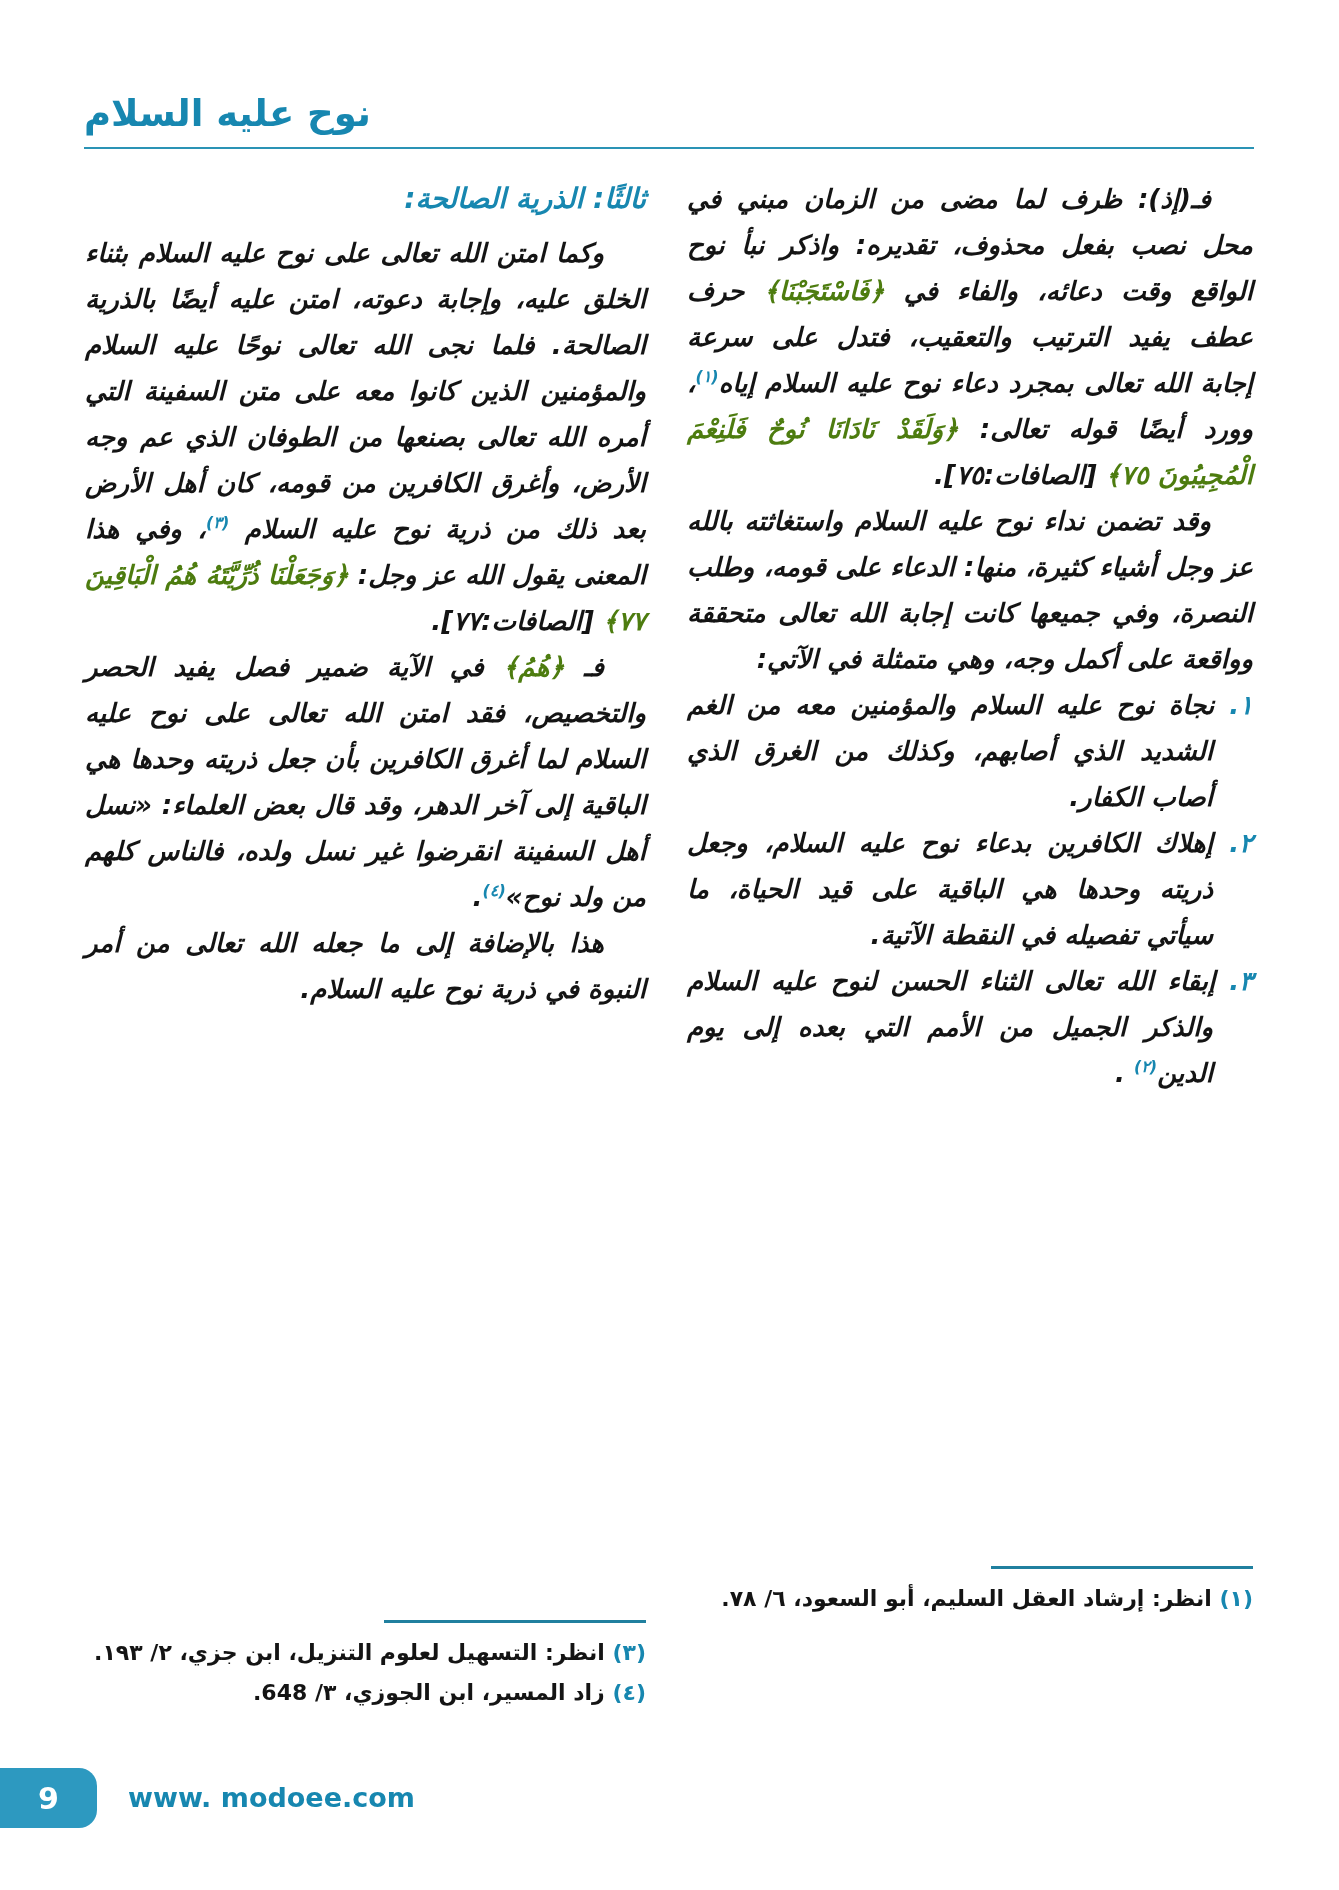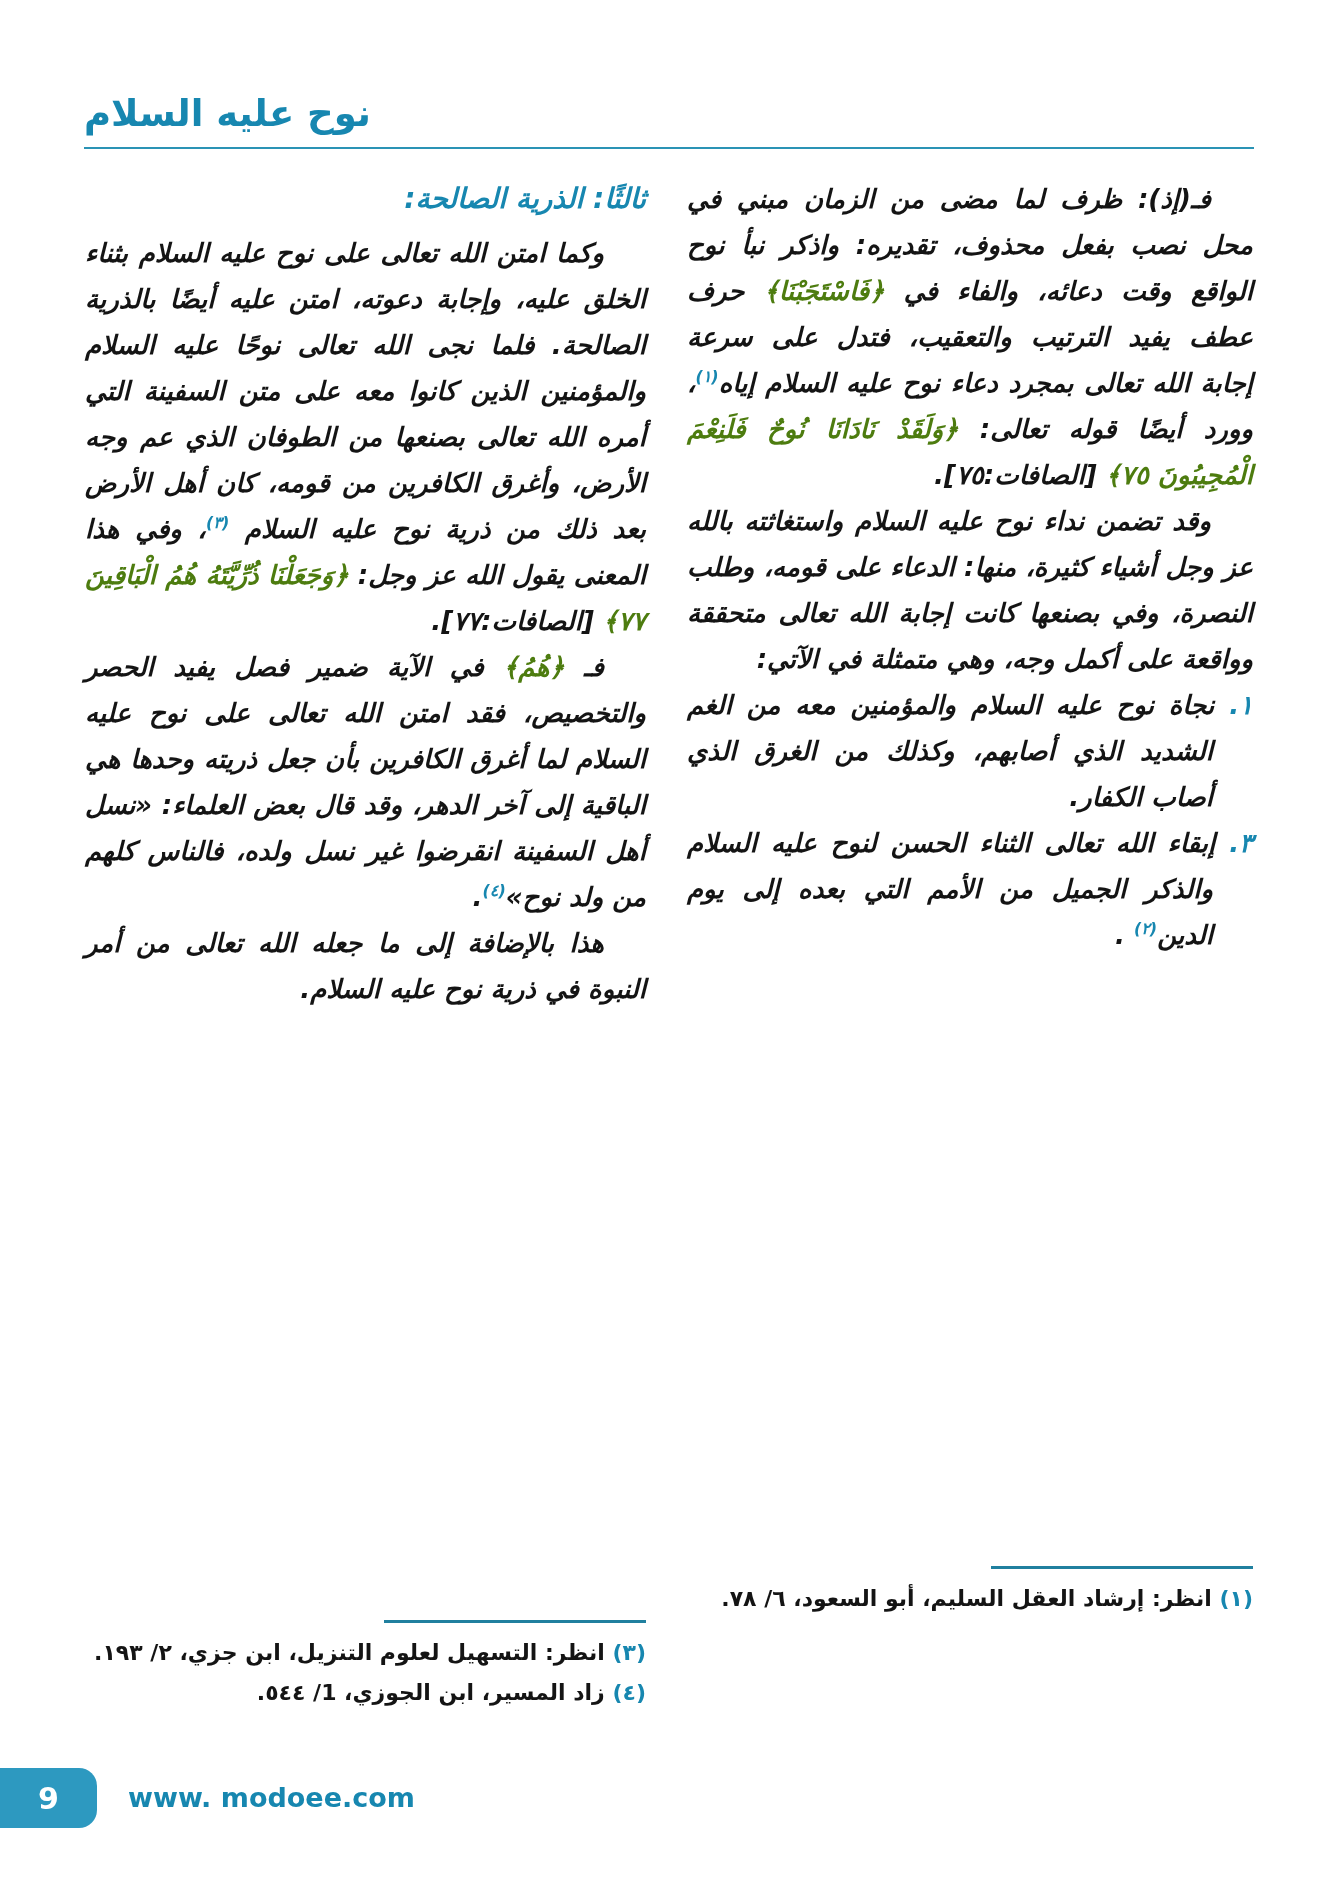--- a/index.html
+++ b/index.html
@@ -64,39 +64,40 @@
   }
 </style>
 </head>
 <body>
 
 <div class="header-title">نوح عليه السلام</div>
 <div class="header-rule"></div>
 
 <div class="col col-right">
   <p class="para"><span>فـ(إذ): ظرف لما مضى من الزمان مبني في محل نصب بفعل محذوف، تقديره: واذكر نبأ نوح الواقع وقت دعائه، والفاء في </span><span class="verse">﴿فَاسْتَجَبْنَا﴾</span><span> حرف عطف يفيد الترتيب والتعقيب، فتدل على سرعة إجابة الله تعالى بمجرد دعاء نوح عليه السلام إياه</span><sup class="fn">(١)</sup><span>، وورد أيضًا قوله تعالى: </span><span class="verse">﴿وَلَقَدْ نَادَانَا نُوحٌ فَلَنِعْمَ الْمُجِيبُونَ ٧٥﴾</span><span> [الصافات:٧٥].</span></p>
-  <p class="para">وقد تضمن نداء نوح عليه السلام واستغاثته بالله عز وجل أشياء كثيرة، منها: الدعاء على قومه، وطلب النصرة، وفي بصنعها كانت إجابة الله تعالى متحققة وواقعة على أكمل وجه، وهي متمثلة في الآتي:</p>
+  <p class="para">وقد تضمن نداء نوح عليه السلام واستغاثته بالله عز وجل أشياء كثيرة، منها: الدعاء على قومه، وطلب النصرة، وفي جميعها كانت إجابة الله تعالى متحققة وواقعة على أكمل وجه، وهي متمثلة في الآتي:</p>
   <div class="list-item"><span class="num">١.</span><span> نجاة نوح عليه السلام والمؤمنين معه من الغم الشديد الذي أصابهم، وكذلك من الغرق الذي أصاب الكفار.</span></div>
+  <div class="list-item"><span class="num">٢.</span><span> إهلاك الكافرين بدعاء نوح عليه السلام، وجعل ذريته وحدها هي الباقية على قيد الحياة، ما سيأتي تفصيله في النقطة الآتية.</span></div>
   <div class="list-item"><span class="num">٣.</span><span> إبقاء الله تعالى الثناء الحسن لنوح عليه السلام والذكر الجميل من الأمم التي بعده إلى يوم الدين</span><sup class="fn">(٢)</sup><span> .</span></div>
 </div>
 
 <div class="col col-left">
   <div class="heading">ثالثًا: الذرية الصالحة:</div>
   <p class="para"><span>وكما امتن الله تعالى على نوح عليه السلام بثناء الخلق عليه، وإجابة دعوته، امتن عليه أيضًا بالذرية الصالحة. فلما نجى الله تعالى نوحًا عليه السلام والمؤمنين الذين كانوا معه على متن السفينة التي أمره الله تعالى بصنعها من الطوفان الذي عم وجه الأرض، وأغرق الكافرين من قومه، كان أهل الأرض بعد ذلك من ذرية نوح عليه السلام </span><sup class="fn">(٣)</sup><span>، وفي هذا المعنى يقول الله عز وجل: </span><span class="verse">﴿وَجَعَلْنَا ذُرِّيَّتَهُ هُمُ الْبَاقِينَ ٧٧﴾</span><span> [الصافات:٧٧].</span></p>
   <p class="para"><span>فـ </span><span class="verse">﴿هُمُ﴾</span><span> في الآية ضمير فصل يفيد الحصر والتخصيص، فقد امتن الله تعالى على نوح عليه السلام لما أغرق الكافرين بأن جعل ذريته وحدها هي الباقية إلى آخر الدهر، وقد قال بعض العلماء: «نسل أهل السفينة انقرضوا غير نسل ولده، فالناس كلهم من ولد نوح»</span><sup class="fn">(٤)</sup><span>.</span></p>
   <p class="para">هذا بالإضافة إلى ما جعله الله تعالى من أمر النبوة في ذرية نوح عليه السلام.</p>
 </div>
 
 <div class="footnotes footnotes-right">
   <div class="fn-rule"></div>
   <div class="fn-item"><span class="num">(١)</span><span> انظر: إرشاد العقل السليم، أبو السعود، ٦/ ٧٨.</span></div>
 </div>
 
 <div class="footnotes footnotes-left">
   <div class="fn-rule"></div>
   <div class="fn-item"><span class="num">(٣)</span><span> انظر: التسهيل لعلوم التنزيل، ابن جزي، ٢/ ١٩٣.</span></div>
-  <div class="fn-item"><span class="num">(٤)</span><span> زاد المسير، ابن الجوزي، 1/ ٥٤٤.</span></div>
+  <div class="fn-item"><span class="num">(٤)</span><span> زاد المسير، ابن الجوزي، ٣/ 648.</span></div>
 </div>
 
 <div class="footer-tab">
     <span>9</span>
   </div>
 <div class="website">www. modoee.com</div>
 
 </body></html>

